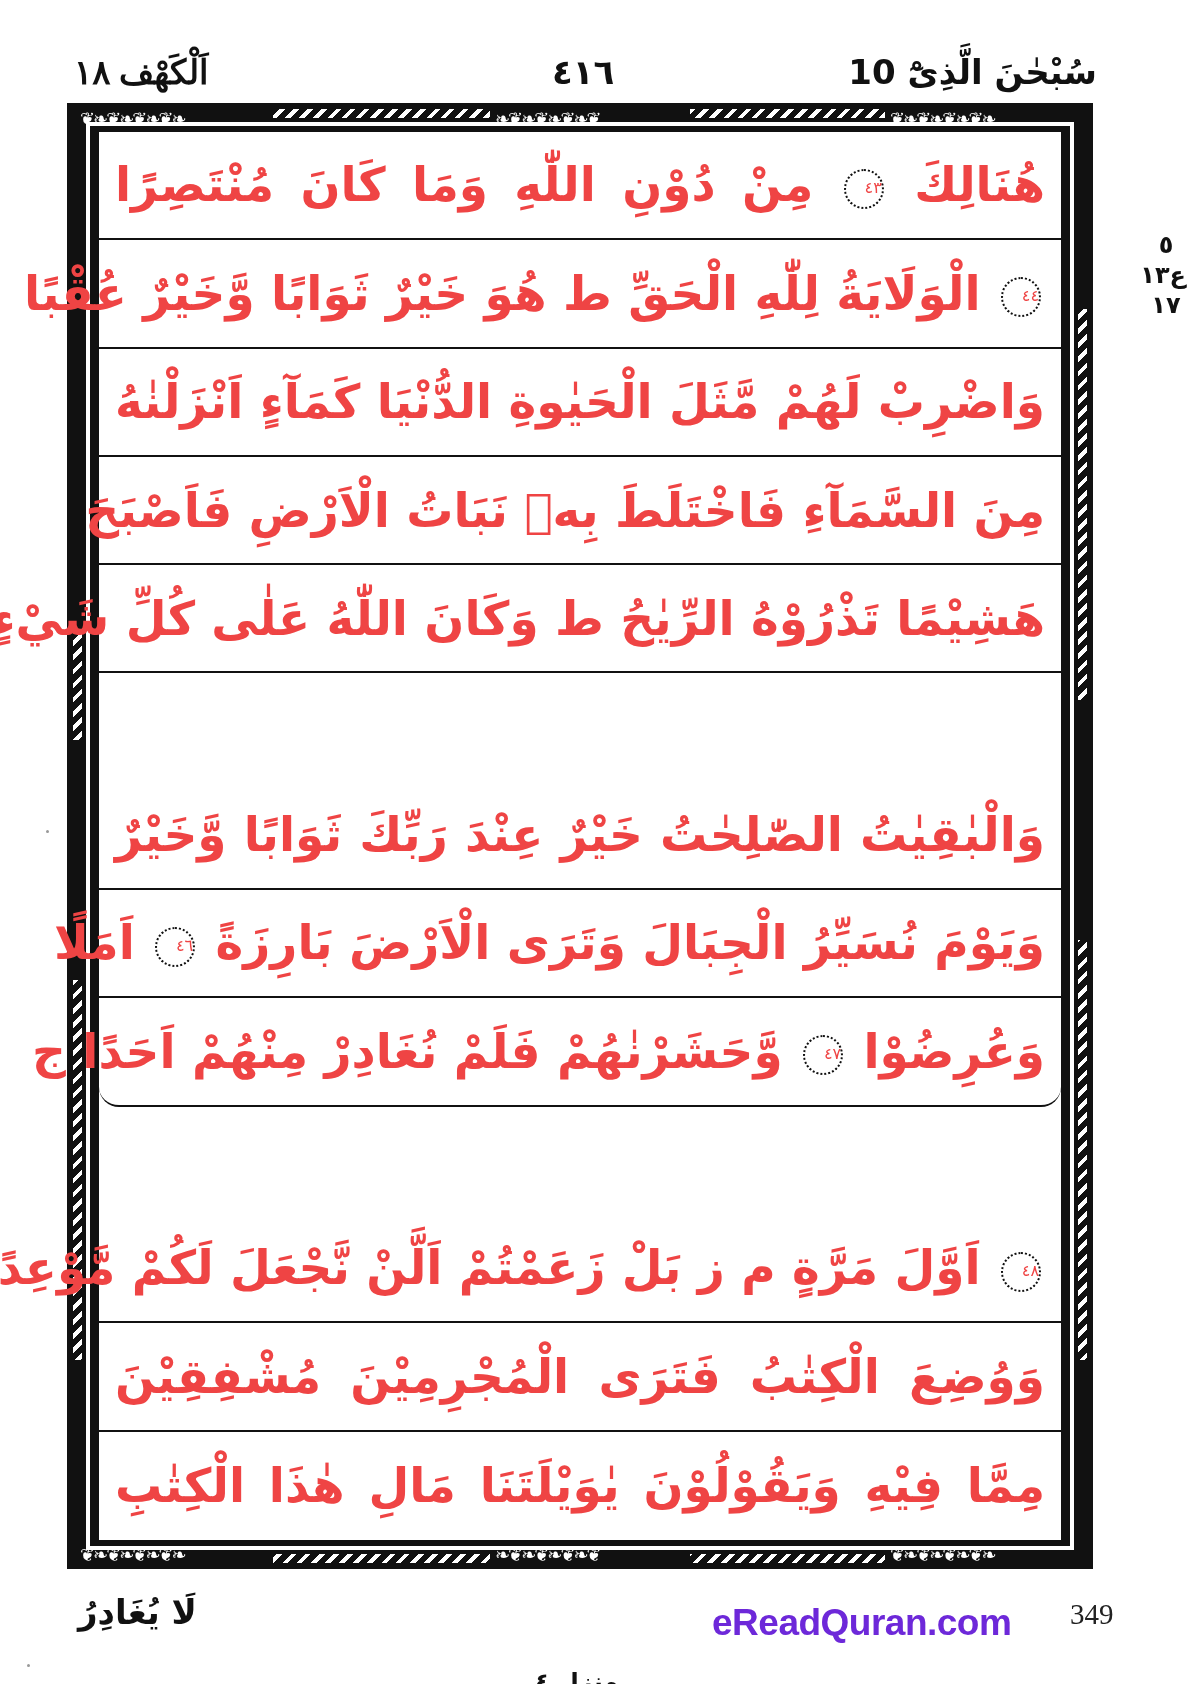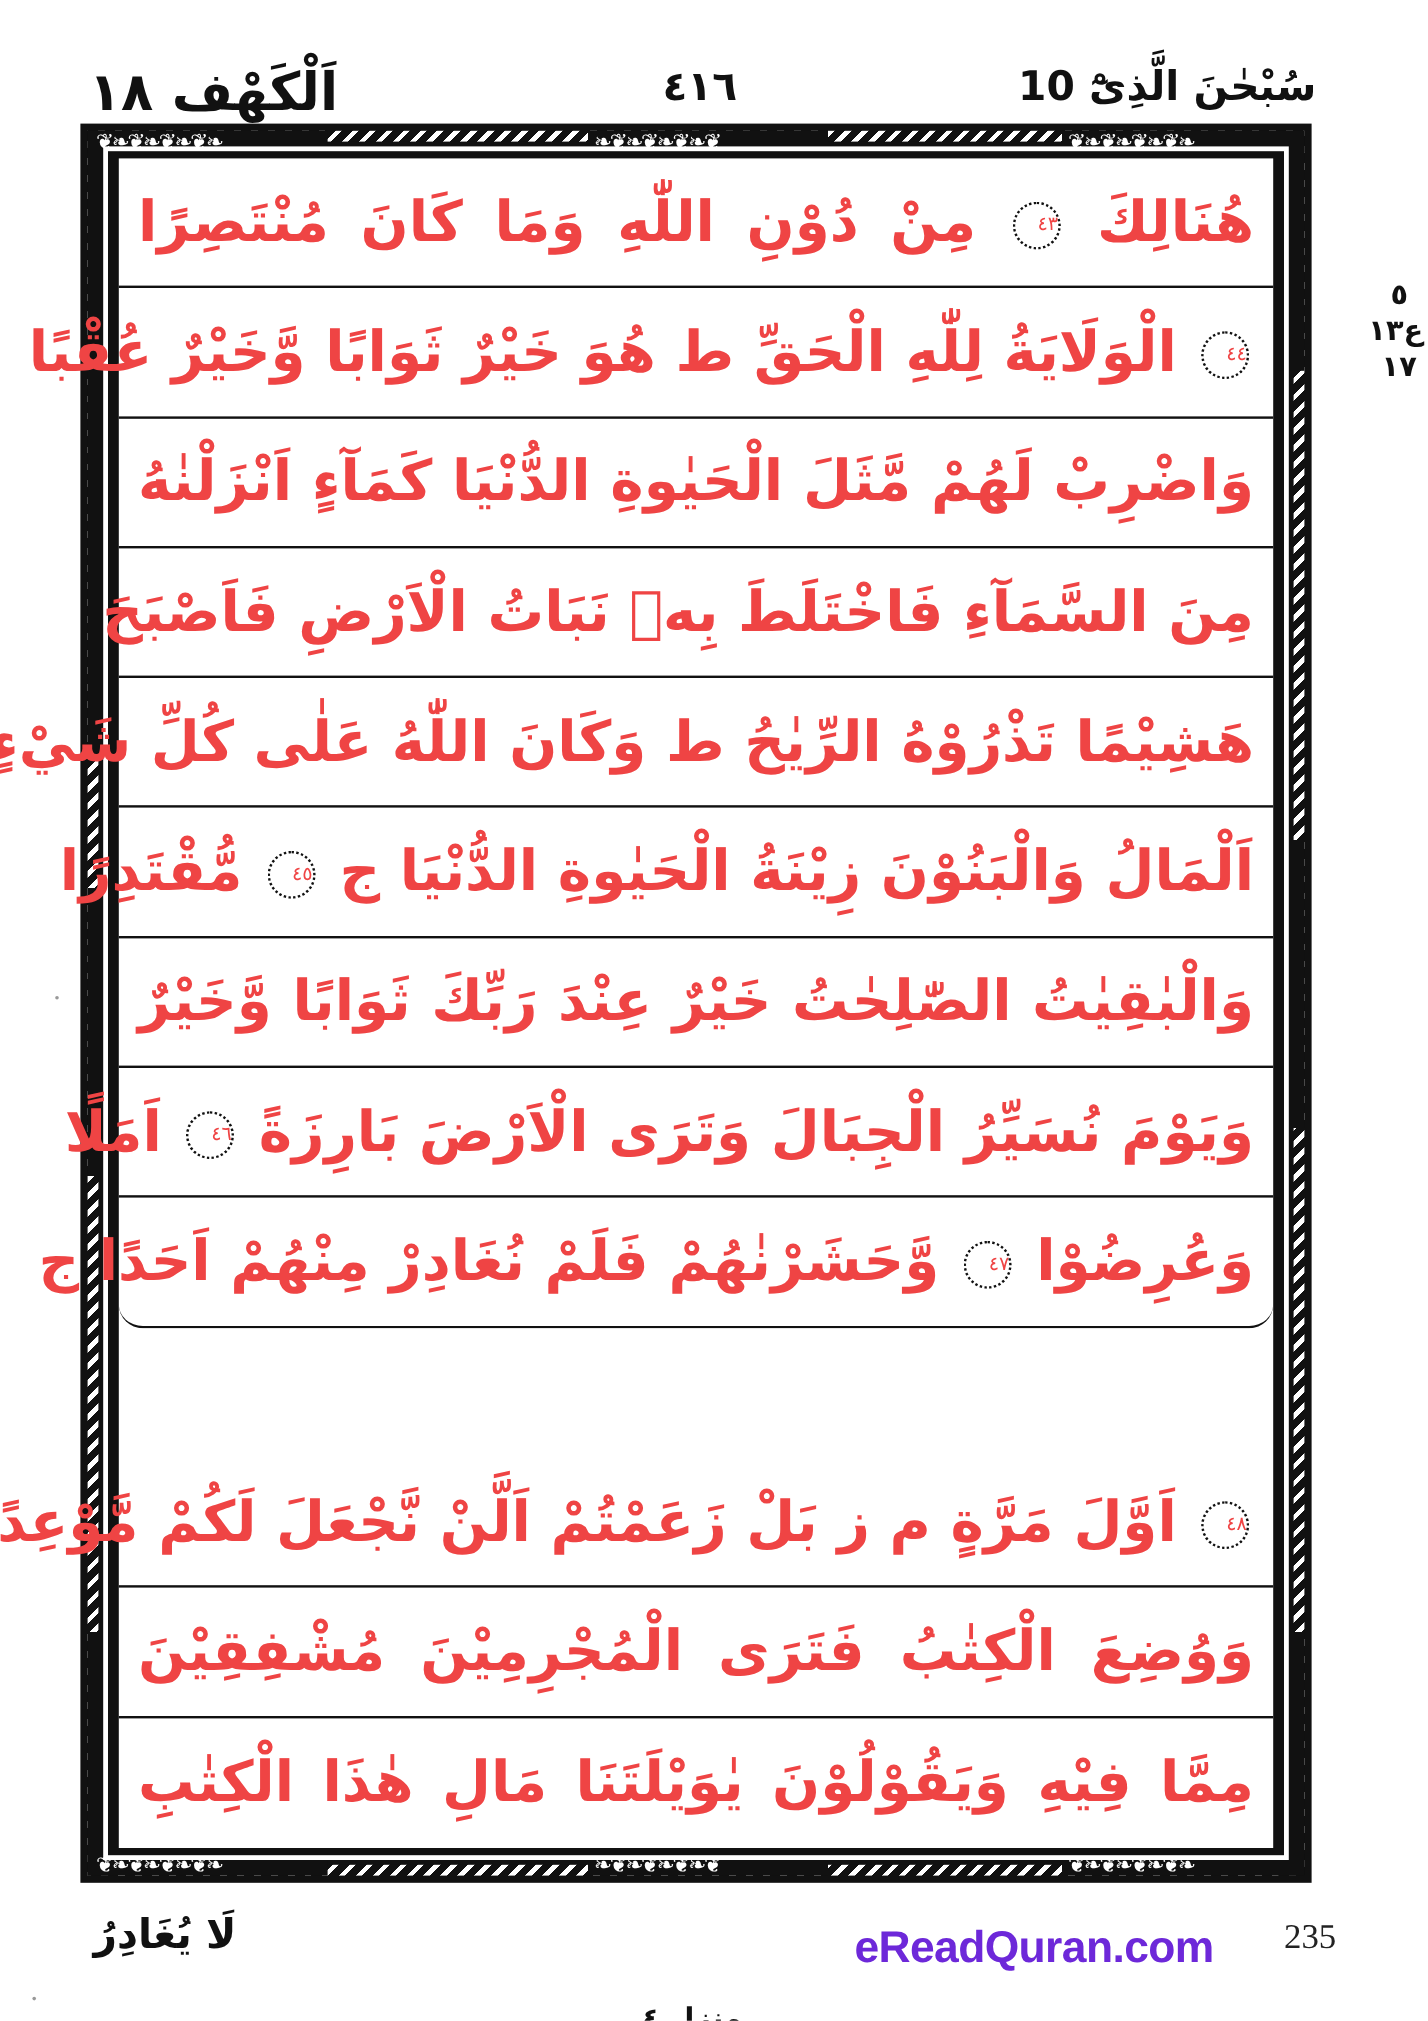--- a/index.html
+++ b/index.html
@@ -1,20 +1,20 @@
 <!DOCTYPE html>
 <html><head>
   <meta charset="utf-8">
   <style>
     * { box-sizing: border-box; margin: 0; padding: 0; }
     html, body { width: 1190px; height: 1684px; background: #ffffff; overflow: hidden; }
     body { position: relative; font-family: "DejaVu Sans", sans-serif; color: #111; }
 
     .hdr { position: absolute; top: 52px; font-family: "DejaVu Sans", sans-serif; font-weight: bold; color: #111; direction: rtl; white-space: nowrap; }
-    .hdr-left { left: 74px; font-size: 44px; }
+    .hdr-left { left: 74px; font-size: 34px; font-family: Liberation Serif, serif; }
     .hdr-center { left: 552px; font-size: 34px; }
     .hdr-right { right: 93px; font-size: 34px; }
 
     
     .frame-outer { position: absolute; left: 67px; top: 103px; width: 1026px; height: 1466px; background: #111; }
     .frame-band { position: absolute; left: 73px; top: 109px; width: 1014px; height: 1454px;
       background:
         repeating-linear-gradient(135deg, #111 0 6px, #fff 6px 10px);
     }
     .frame-inner-black { position: absolute; left: 82px; top: 118px; width: 996px; height: 1436px; background: #111; }
@@ -89,27 +89,20 @@
   </div>
   <div class="line" style="top:216.6px;">
     <div class="line-text">وَاضْرِبْ لَهُمْ مَّثَلَ الْحَيٰوةِ الدُّنْيَا كَمَآءٍ اَنْزَلْنٰهُ</div>
   </div>
   <div class="line" style="top:324.9px;">
     <div class="line-text">مِنَ السَّمَآءِ فَاخْتَلَطَ بِهٖ نَبَاتُ الْاَرْضِ فَاَصْبَحَ</div>
   </div>
   <div class="line" style="top:433.2px;">
     <div class="line-text">هَشِيْمًا تَذْرُوْهُ الرِّيٰحُ ط وَكَانَ اللّٰهُ عَلٰى كُلِّ شَيْءٍ</div>
   </div>
-  <div class="line" style="top:541.5px;">
-    <div class="line-text">
-      <span>اَلْمَالُ وَالْبَنُوْنَ زِيْنَةُ الْحَيٰوةِ الدُّنْيَا ج</span>
-      <span class="ayah-marker">٤٥</span>
-      <span>مُّقْتَدِرًا</span>
-    </div>
-  </div>
   <div class="line" style="top:649.8px;">
     <div class="line-text">وَالْبٰقِيٰتُ الصّٰلِحٰتُ خَيْرٌ عِنْدَ رَبِّكَ ثَوَابًا وَّخَيْرٌ</div>
   </div>
   <div class="line" style="top:758.1px;">
     <div class="line-text">
       <span>وَيَوْمَ نُسَيِّرُ الْجِبَالَ وَتَرَى الْاَرْضَ بَارِزَةً</span>
       <span class="ayah-marker">٤٦</span>
       <span>اَمَلًا</span>
     </div>
   </div>
@@ -136,16 +129,16 @@
 
 <div class="margin-mark mm-ruku">
   <div>٥</div>
   <div>ع١٣</div>
   <div>١٧</div>
 </div>
 
 <div class="ftr ftr-catchword">لَا يُغَادِرُ</div>
 <div class="ftr ftr-manzil">منزل ٤</div>
 <div class="ftr ftr-site">eReadQuran.com</div>
-<div class="ftr ftr-pagenum">235</div>
+<div class="ftr ftr-pagenum">349</div>
 
 <div class="speck" style="left:27px; top:1664px;"></div>
 <div class="speck" style="left:46px; top:830px;"></div>
 
 </body></html>

